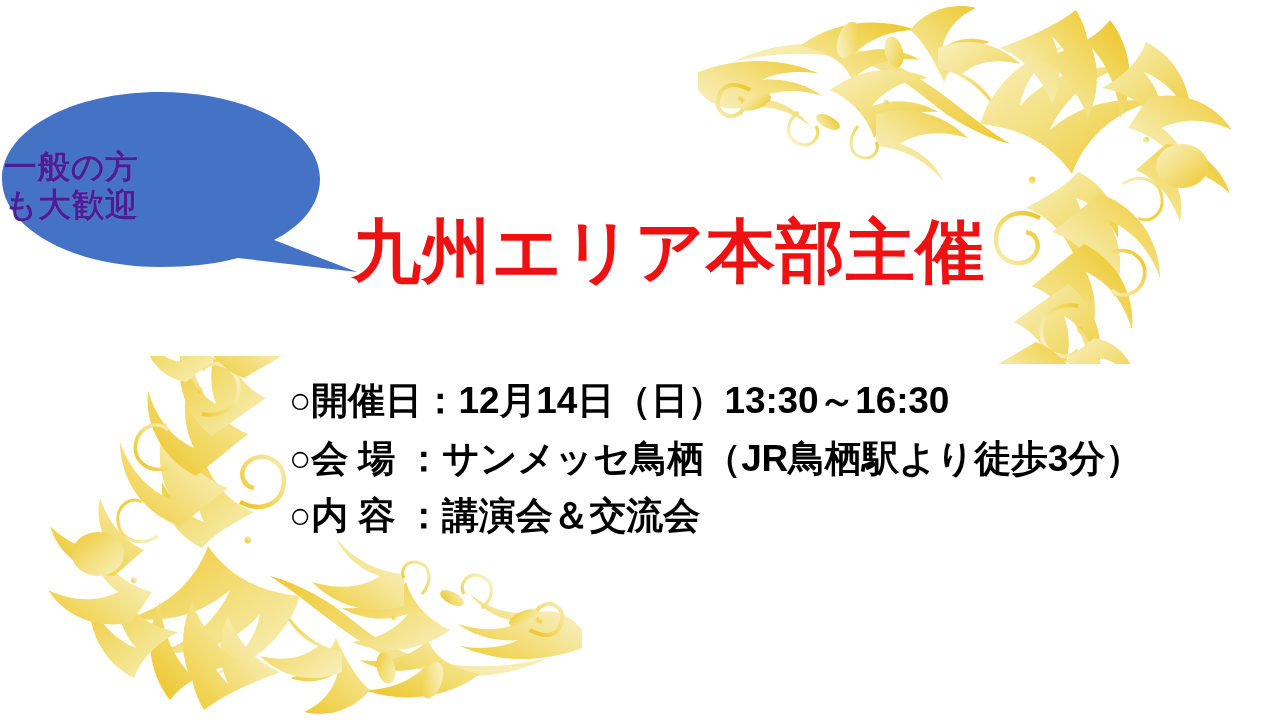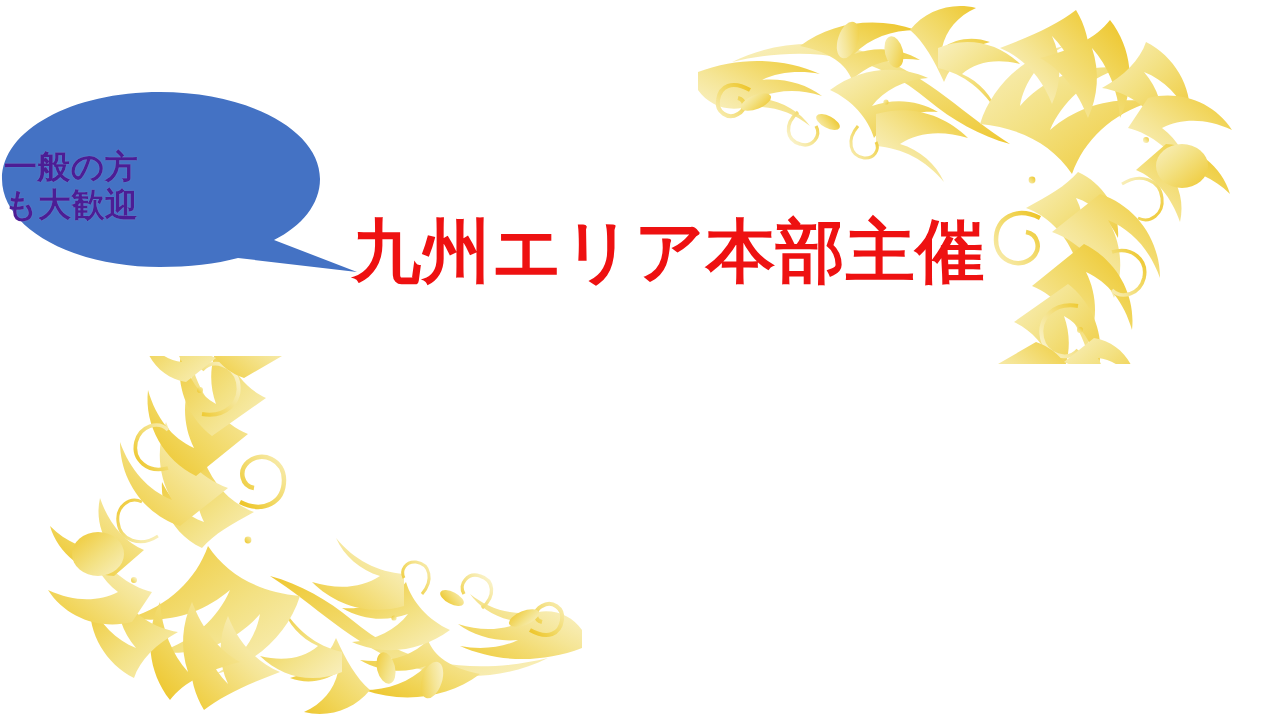--- a/index.html
+++ b/index.html
@@ -246,14 +246,19 @@
   </div>
   <div id="bubble-text">
     <span class="bline">一般の方</span>
     <span class="bline">も大歓迎</span>
   </div>
 
   <div id="title-block">
     <span class="tline">九州エリア本部主催</span>
   </div>
 
+  <div id="details">
+    <span class="dline">○開催日：12月14日（日）13:30～16:30</span>
+    <span class="dline">○会 場 ：サンメッセ鳥栖（JR鳥栖駅より徒歩3分）</span>
+    <span class="dline">○内 容 ：講演会＆交流会</span>
+  </div>
 
 </div>
 
 </body></html>

